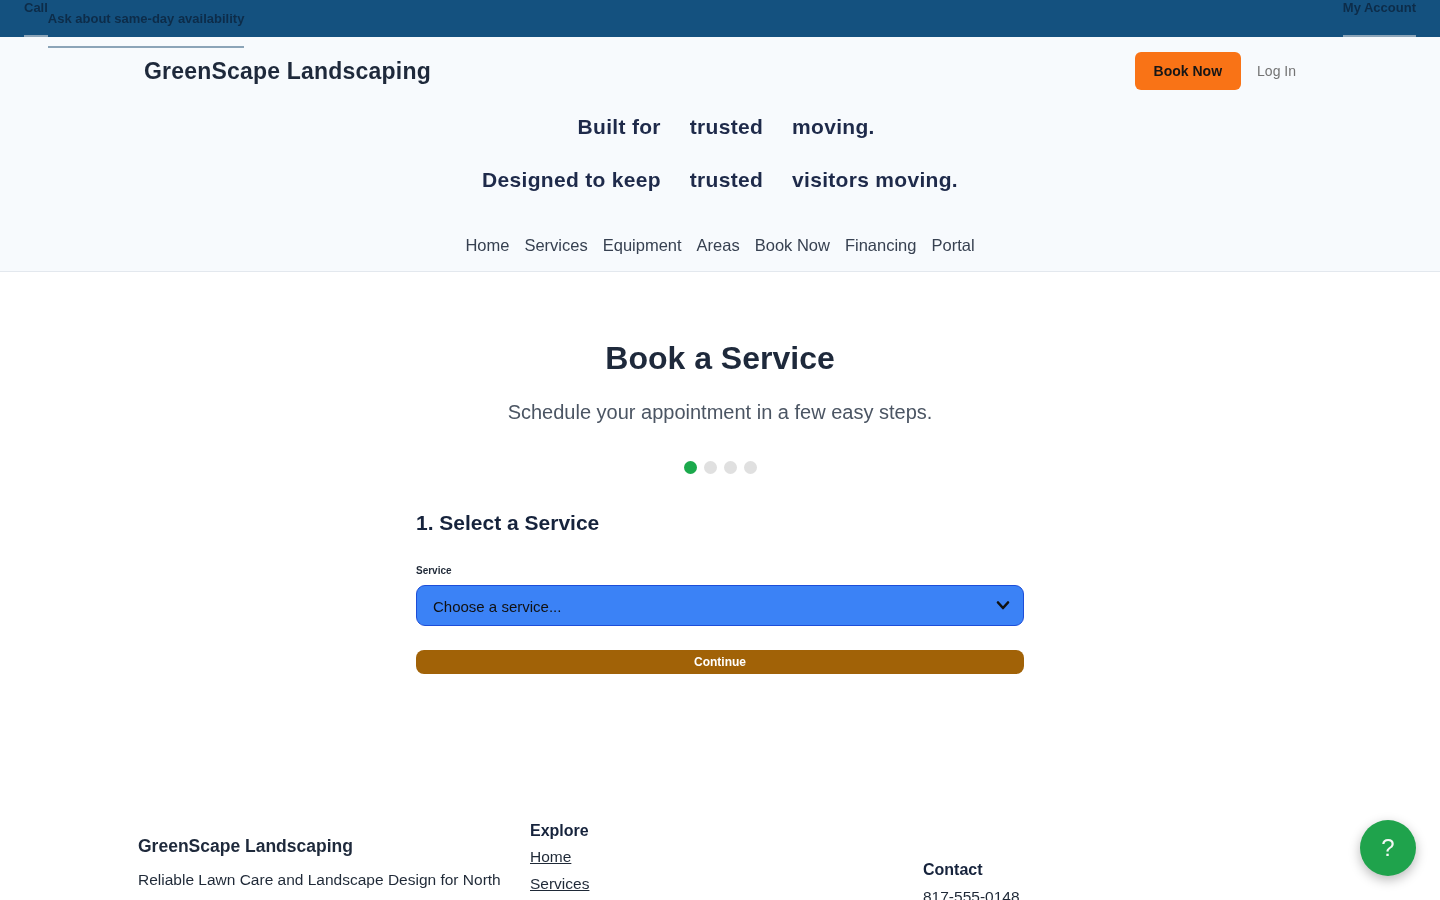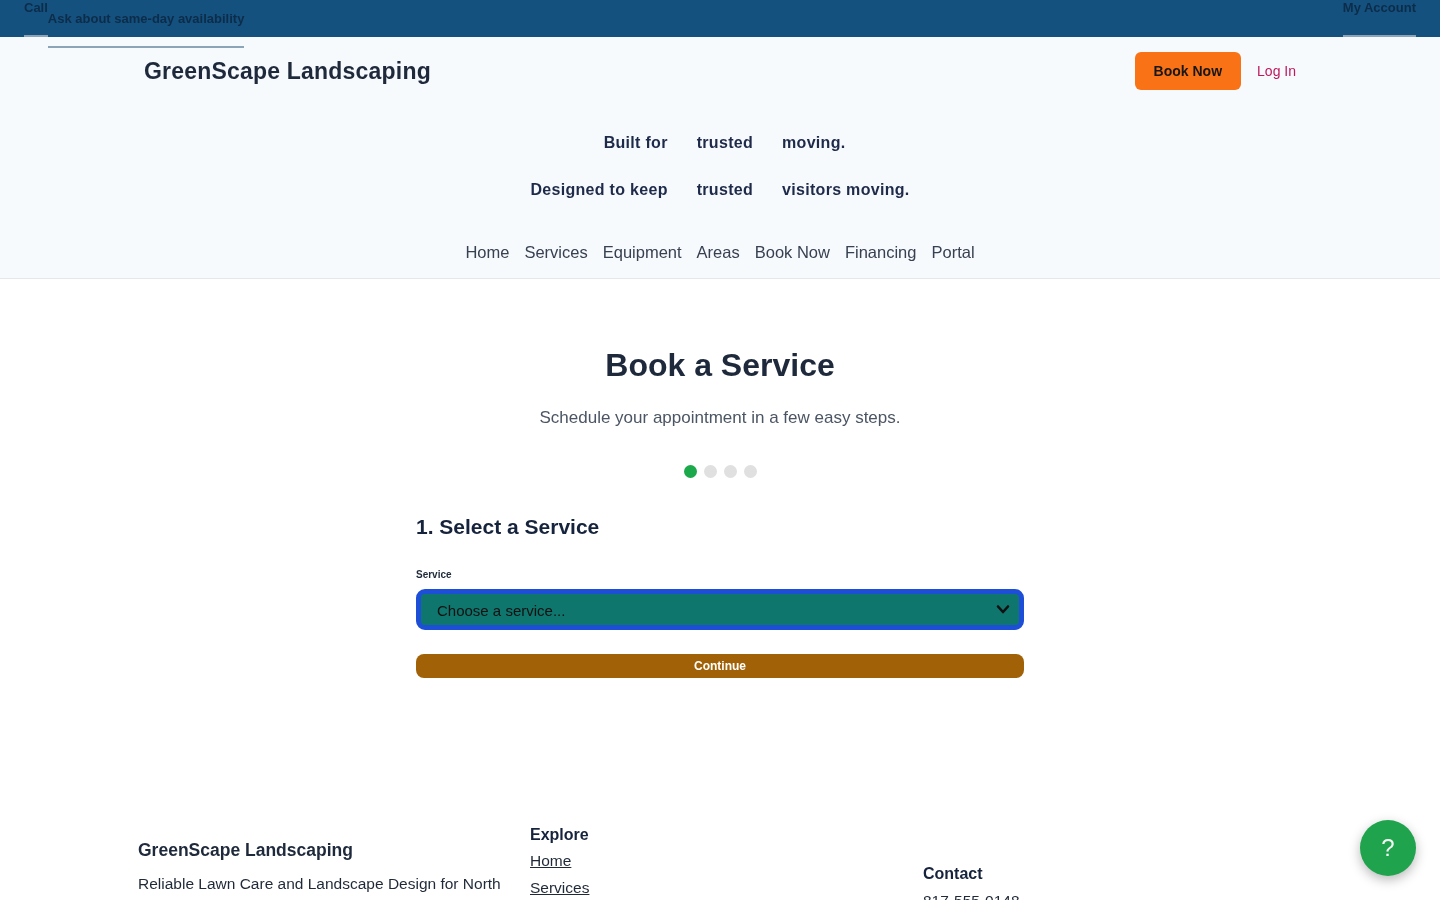--- a/index.html
+++ b/index.html
@@ -22,52 +22,52 @@
   .header-row {
     max-width:1160px; margin:0 auto; display:flex; align-items:center;
     justify-content:space-between; padding:15px 4px 0 4px;
   }
   .brand { font-size:23px; font-weight:bold; color:#1e293b; letter-spacing:.2px; }
   .header-actions { display:flex; align-items:center; gap:16px; }
   .btn-book {
     background:#f97316; color:#161616; border:none; border-radius:6px;
     font-family:inherit; font-size:14px; font-weight:bold; padding:11px 19px; cursor:pointer;
   }
-  .login-link { color:#be185d; font-size:14px; text-decoration:none; cursor:pointer; }
+  .login-link { color:#737373; font-size:14px; text-decoration:none; cursor:pointer; }
 
   .tagline {
-    margin:44px auto 0 auto; display:grid; width:max-content;
+    margin:25px auto 0 auto; display:grid; width:max-content;
     grid-template-columns:auto auto auto; column-gap:13px; row-gap:2px;
-    font-size:16px; font-weight:bold; color:#1e2a4a; letter-spacing:.3px;gap:29px;
+    font-size:21px; font-weight:bold; color:#1e2a4a; letter-spacing:.3px;gap:29px;
   }
   .tagline .c1 { text-align:right; }
   .tagline .c2 { }
   .tagline .c3 { text-align:left; }
 
   .nav {
     margin-top:44px; display:flex; justify-content:center; gap:15px;
     font-size:16.5px; color:#374151;
   }
   .nav a { color:#374151; text-decoration:none; cursor:pointer; }
 
   
   .page-title { margin-top:68px; text-align:center; font-size:32px; font-weight:bold; color:#1e293b; }
-  .page-subtitle { margin-top:24px; text-align:center; font-size:17px; color:#4b5563; }
+  .page-subtitle { margin-top:24px; text-align:center; font-size:20px; color:#4b5563; }
 
   .progress { margin-top:37px; display:flex; justify-content:center; gap:7px; }
   .dot { width:13px; height:13px; border-radius:50%; background:#e0e0e0; }
   .dot.active { background:#1ba94c; }
 
   .step { width:608px; margin:37px auto 0 auto; }
   .step-title { font-size:21px; font-weight:bold; color:#16233c; }
   .field-label { margin-top:30px; font-size:10px; font-weight:bold; color:#1f2937; }
   .select-wrap { position:relative; margin-top:9px; }
   .select-wrap select {
     width:100%; height:41px; appearance:none; -webkit-appearance:none;
-    background:#0f766e; border:5px solid #1d4ed8; border-radius:9px;
+    background:#3b82f6; border:1px solid #1d4ed8; border-radius:9px;
     font-family:inherit; font-size:15px; color:#111111; padding:2px 40px 0 16px; cursor:pointer;
   }
   .select-chevron {
     position:absolute; right:14px; top:13px; pointer-events:none; color:#111;
   }
   .btn-continue {
     margin-top:24px; width:100%; height:24px; background:#a16207; border:none;
     border-radius:8px; color:#ffffff; font-family:inherit; font-size:12px;
     font-weight:bold; cursor:pointer;
   }

